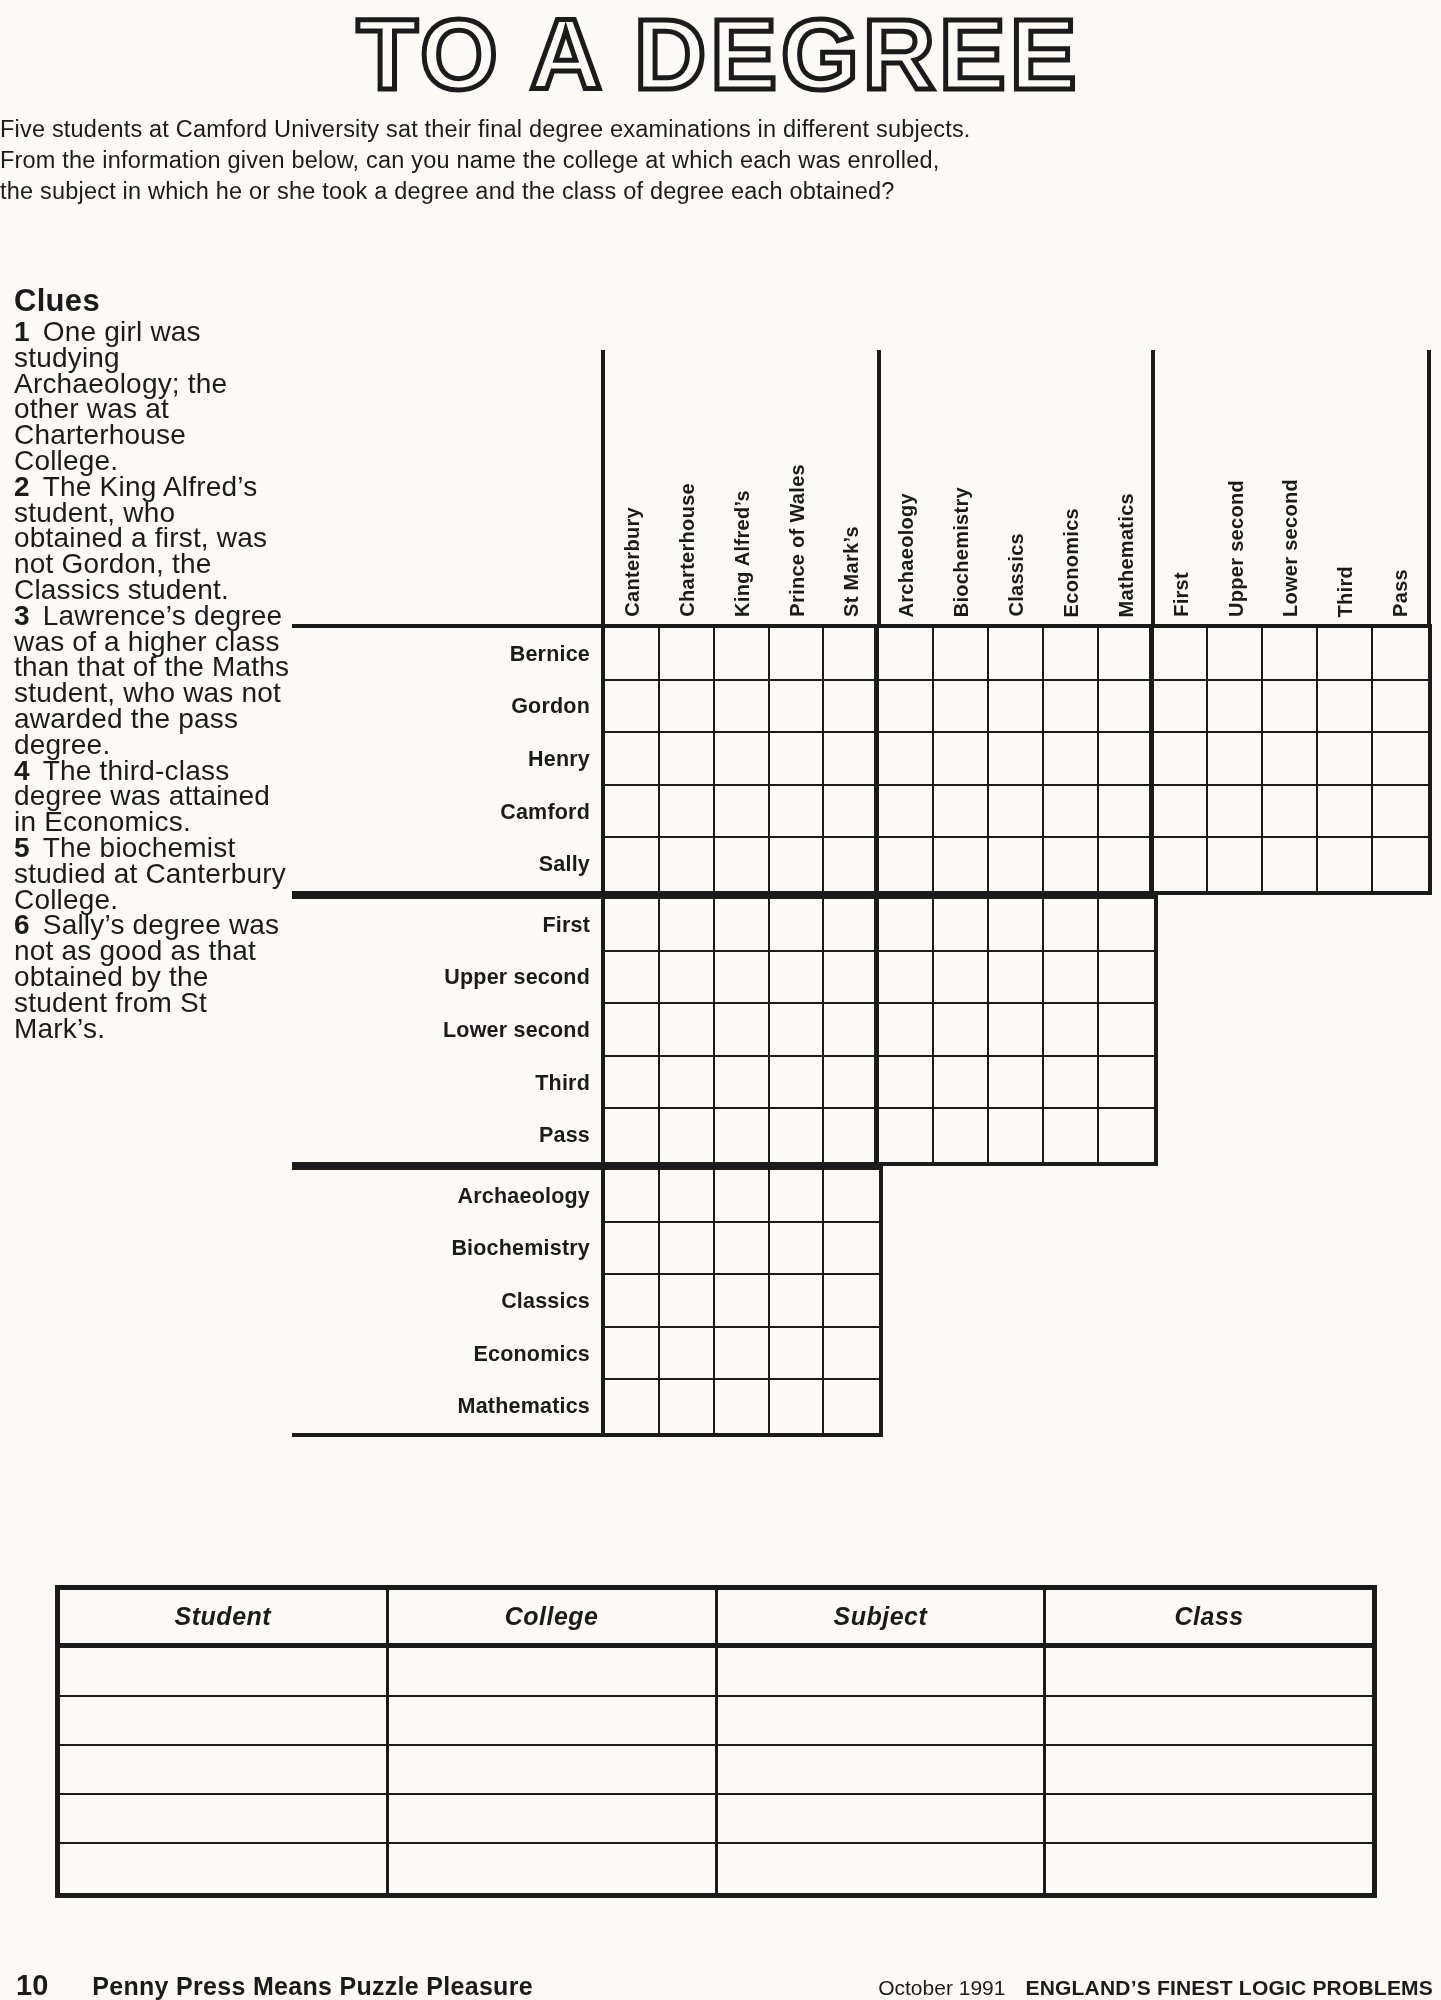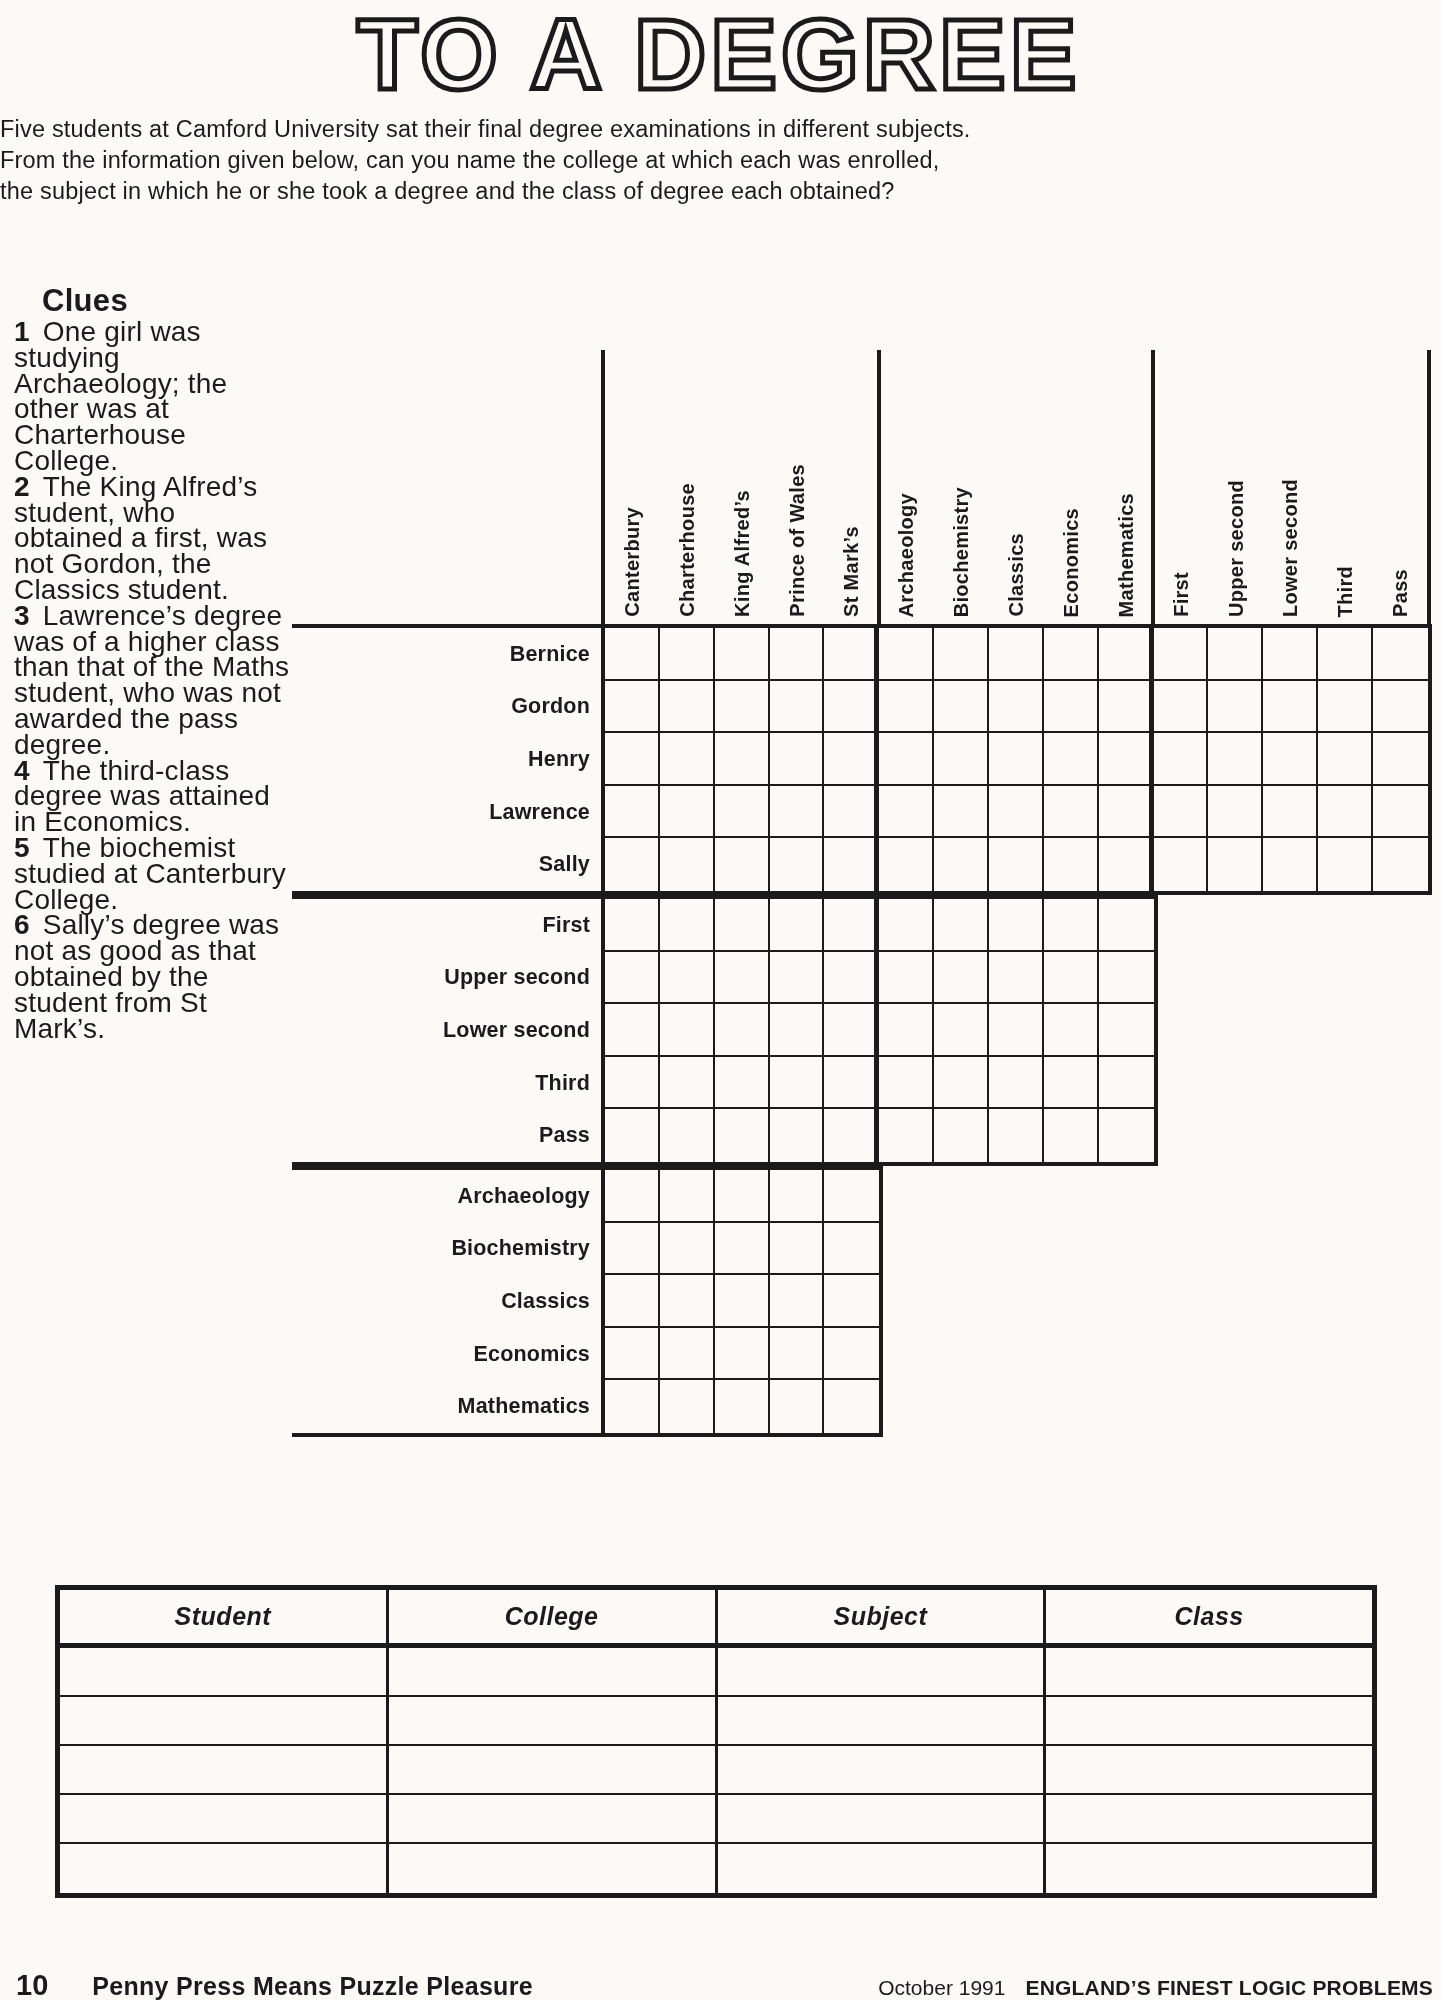--- a/index.html
+++ b/index.html
@@ -19,21 +19,21 @@
   @supports not (-webkit-text-stroke: 1px black) {
     .title { color:var(--ink); }
   }
   
   .intro {
     position:absolute; top:114px; left:0; right:0; text-align:left;
     font-size:23.5px; line-height:31px; letter-spacing:0.2px;
   }
   
   .clues { position:absolute; left:14px; top:283px; width:276px; }
-  .clues-heading { font-size:31px; font-weight:800; letter-spacing:0.3px;margin-left:28px; }
+  .clues-heading { font-size:31px; font-weight:800; letter-spacing:0.3px; }
   .clue { font-size:28px; line-height:25.8px; letter-spacing:0.2px; }
   .clue .num { font-weight:800; padding-right:13px; }
   
   .grid-headers { position:absolute; left:605px; top:350px; width:823px; height:274px; }
   .col-head { position:absolute; top:0; bottom:0; width:55px; display:flex; align-items:flex-end; justify-content:center; }
   .col-head span {
     writing-mode:vertical-rl; transform:rotate(180deg);
     font-weight:700; font-size:20px; letter-spacing:0.3px;
     margin-bottom:7px; white-space:nowrap;
   }
@@ -321,21 +321,21 @@
       <div class="cell endrow"></div>
       <div class="cell endrow"></div>
       <div class="cell endrow"></div>
       <div class="cell endcol endrow"></div>
     </div>
 
   <div class="row-labels" id="labelsA">
       <div class="row-label">Bernice</div>
       <div class="row-label">Gordon</div>
       <div class="row-label">Henry</div>
-      <div class="row-label">Lawrence</div>
+      <div class="row-label">Camford</div>
       <div class="row-label">Sally</div>
     </div>
   <div class="row-labels" id="labelsB">
       <div class="row-label">First</div>
       <div class="row-label">Upper second</div>
       <div class="row-label">Lower second</div>
       <div class="row-label">Third</div>
       <div class="row-label">Pass</div>
     </div>
   <div class="row-labels" id="labelsC">

